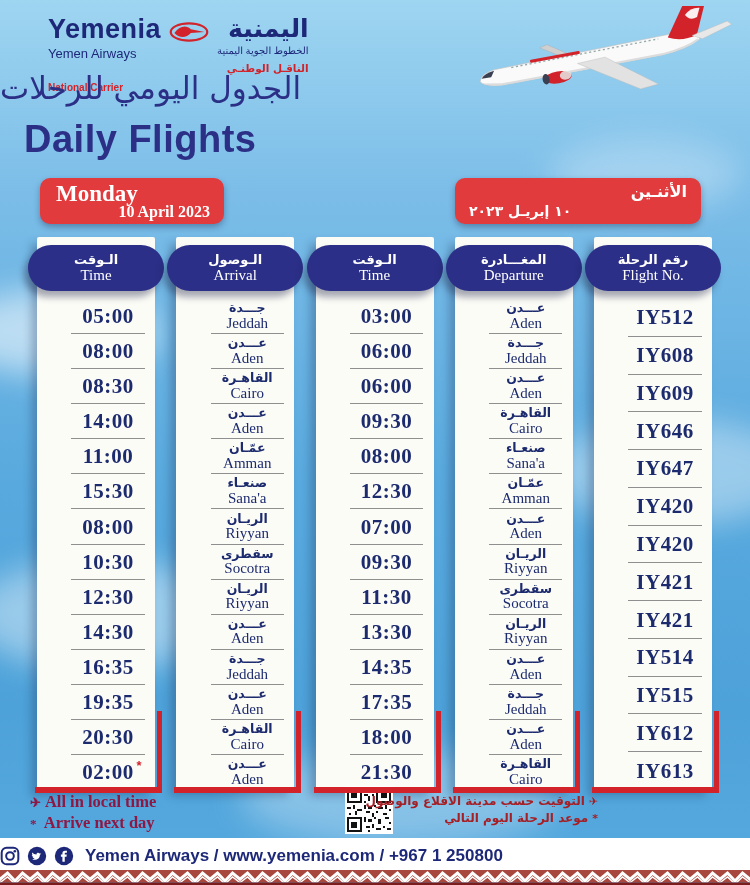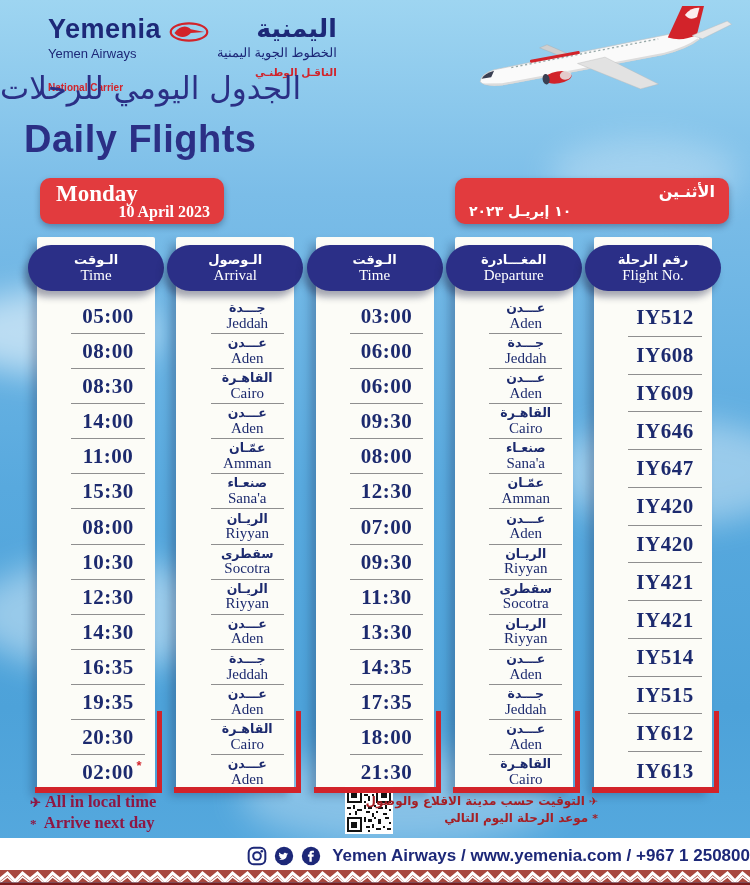--- a/index.html
+++ b/index.html
@@ -8,38 +8,38 @@
     background:linear-gradient(180deg,#9ed5f1 0%,#7bbde8 22%,#58a9de 55%,#4da2d9 80%,#57aadf 100%);}
   .cloud{position:absolute;background:rgba(255,255,255,.55);border-radius:50%;filter:blur(16px);pointer-events:none;}
 
   
   .logo{position:absolute;left:48px;top:14px;display:flex;align-items:flex-start;gap:7px;}
   .logo .col{display:flex;flex-direction:column;}
   .logo-en-name{font-weight:bold;font-size:27px;color:#1d2878;letter-spacing:.5px;}
   .logo-en-sub{font-size:13px;color:#1d2878;margin-top:1px;}
   .logo-en-carrier{font-size:10px;color:#d2232a;font-weight:bold;margin-top:21px;}
   .logo-ar-name{font-family:"DejaVu Sans",sans-serif;font-weight:bold;font-size:25px;color:#1d2878;}
-  .logo-ar-sub{font-family:Liberation Sans, sans-serif;font-size:13px;color:#1d2878;margin-top:2px;}
+  .logo-ar-sub{font-family:Liberation Serif, serif;font-size:10px;color:#1d2878;margin-top:2px;}
   .logo-ar-carrier{font-family:"DejaVu Sans",sans-serif;font-size:10.5px;color:#d2232a;font-weight:bold;margin-top:6px;}
   .bird{margin-top:6px;}
 
   
   .plane{position:absolute;right:8px;top:6px;width:272px;height:102px;}
 
   
   .title-ar{position:absolute;left:0;right:0;top:70px;text-align:left;
     font-family:"DejaVu Sans",sans-serif;font-weight:normal;font-size:31px;color:#2b2f85;}
   .title-en{position:absolute;left:0;right:0;top:118px;
     font-weight:bold;font-size:38px;color:#2b2f85;letter-spacing:.5px;margin-left:24px;}
 
   
   .datebox{position:absolute;top:178px;height:46px;background:#e23b3e;border-radius:10px;
     box-shadow:0 3px 6px rgba(20,30,60,.35);color:#fff;}
   .datebox-left{left:40px;width:184px;}
-  .datebox-right{left:455px;width:274px;}
+  .datebox-right{left:455px;width:246px;}
   .db-day-en{position:absolute;left:16px;top:3px;font-family:"Liberation Serif",serif;font-weight:bold;font-size:23px;}
   .db-date-en{position:absolute;right:14px;bottom:3px;font-family:"Liberation Serif",serif;font-weight:bold;font-size:16px;}
   .db-day-ar{position:absolute;right:14px;top:4px;font-family:"DejaVu Sans",sans-serif;font-weight:bold;font-size:16px;}
   .db-date-ar{position:absolute;left:14px;bottom:5px;font-family:"DejaVu Sans",sans-serif;font-weight:bold;font-size:14px;}
 
   
   .table{position:absolute;left:37px;top:237px;width:675px;height:553px;display:flex;justify-content:space-between;}
   .colstrip{position:relative;width:118px;background:#fcfcf7;border-radius:2px;
     box-shadow:-6px 6px 9px rgba(25,40,80,.28);display:flex;flex-direction:column;padding-top:62px;box-sizing:border-box;}
   .pill{position:absolute;top:8px;left:-9px;right:-9px;height:46px;background:#2b2f87;
@@ -61,21 +61,21 @@
   .notes-en{position:absolute;left:30px;top:792px;color:#8e1743;font-family:"Liberation Serif",serif;
     font-weight:bold;font-size:16.5px;line-height:1.25;}
   .notes-en .ic{font-size:13px;margin-right:4px;}
   .notes-ar{position:absolute;right:152px;top:793px;text-align:right;color:#a51f25;
     font-family:"DejaVu Sans",sans-serif;font-weight:bold;font-size:12px;line-height:1.45;}
   .notes-ar .ic{font-size:11px;margin-left:4px;}
   .qr{position:absolute;left:345px;top:786px;width:48px;height:48px;background:#fff;padding:2px;box-sizing:border-box;}
 
   
   .footer-strip{position:absolute;left:0;right:0;top:838px;height:36px;background:#ffffff;
-    display:flex;justify-content:flex-end;align-items:center;gap:7px;}
+    display:flex;justify-content:flex-start;align-items:center;gap:7px;}
   .footer-strip .soc{width:20px;height:20px;}
   .footer-contact{font-weight:bold;font-size:17px;color:#1d2878;margin-left:4px;}
   .pattern{position:absolute;left:0;right:0;top:870px;height:15px;}
 </style>
 </head>
 <body>
 
 <div class="page">
 
   <div class="cloud" style="left:-50px;top:290px;width:210px;height:85px;"></div>

